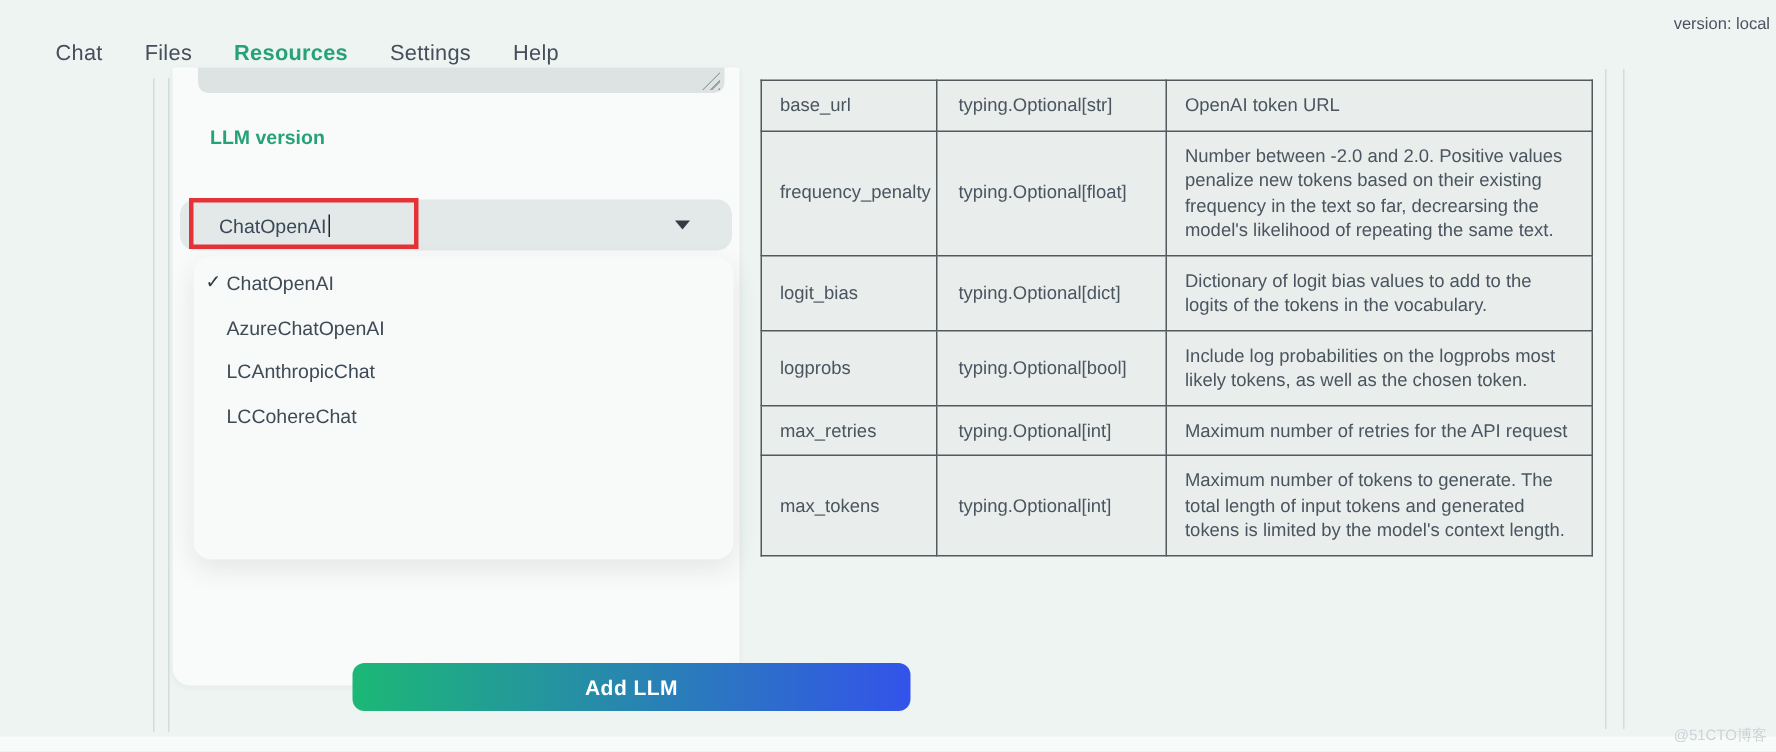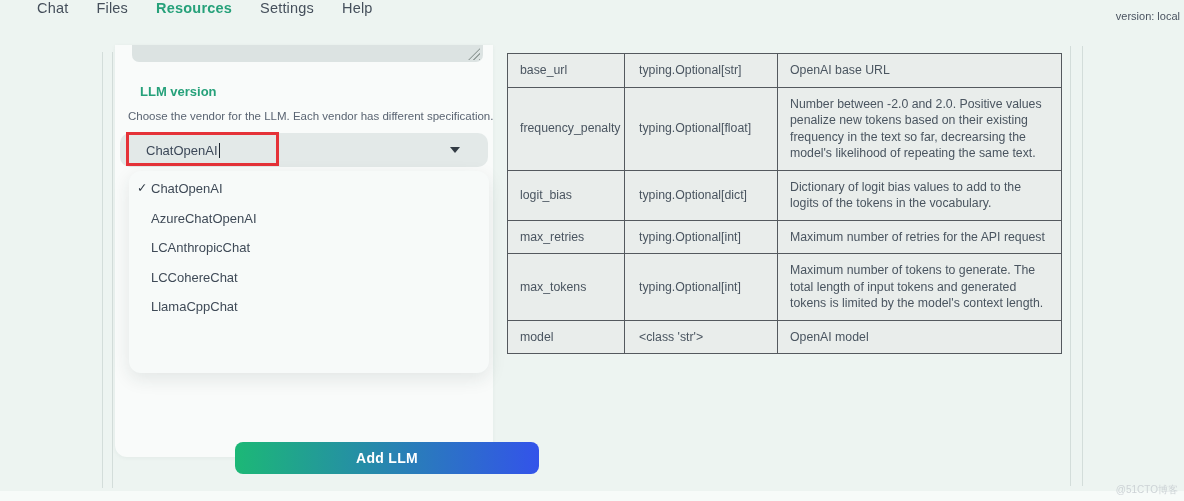--- a/index.html
+++ b/index.html
@@ -9,21 +9,21 @@
     --btn_grad_start:#1cb876; --btn_grad_end:#3353ea; --watermark_color:#cdd3d6;
     --bottom_strip:#f7fbf9;
   }
   *{margin:0;padding:0;box-sizing:border-box;}
   html,body{width:1184px;height:501px;overflow:hidden;}
   body{font-family:"Liberation Sans",sans-serif;background:var(--page_bg);position:relative;}
   .page{position:absolute;inset:0;width:1184px;height:501px;overflow:hidden;background:var(--page_bg);}
 
   
   .navbar{position:absolute;left:0;top:0;width:100%;height:44px;}
-  .nav-items{position:absolute;left:37px;top:0;height:44px;display:flex;align-items:flex-start;gap:28px;}
+  .nav-items{position:absolute;left:37px;top:0;height:44px;display:flex;align-items:flex-end;gap:28px;}
   .nav-item{font-size:14.5px;color:var(--nav_text);font-weight:500;letter-spacing:.2px;cursor:pointer;}
   .nav-item.active{color:var(--accent_green);font-weight:700;}
   .version{position:absolute;right:4px;top:10px;font-size:11px;color:#4a5360;}
 
   
   .vline{position:absolute;width:1px;background:rgba(120,140,135,.22);}
   .vl-1{left:102px;top:52px;height:436px;}
   .vl-2{left:112px;top:52px;height:436px;}
   .vl-3{left:1070px;top:46px;height:440px;}
   .vl-4{left:1082px;top:46px;height:440px;}
@@ -47,21 +47,21 @@
         border-left:5px solid transparent;border-right:5px solid transparent;border-top:6px solid #333c45;}
   .red-box{position:absolute;left:126px;top:132px;width:153px;height:34px;
         border:3px solid var(--red_annotation);pointer-events:none;}
 
   .menu{position:absolute;left:129px;top:171px;width:360px;height:202px;background:var(--menu_bg);
         border-radius:12px;box-shadow:0 6px 18px rgba(30,50,45,.10);padding-top:3px;overflow:hidden;}
   .menu-item{position:relative;height:29.5px;line-height:29.5px;padding-left:22px;font-size:13px;
         color:#3f4a57;cursor:pointer;}
   .menu-item .check{position:absolute;left:8px;top:0;font-size:12.5px;color:#2e3944;}
 
-  .add-btn{position:absolute;left:120px;top:397px;width:304px;height:32px;border:none;border-radius:8px;
+  .add-btn{position:absolute;left:120px;top:397px;width:372px;height:32px;border:none;border-radius:8px;
         background:linear-gradient(90deg,var(--btn_grad_start),var(--btn_grad_end));
         color:#fff;font-size:14px;font-weight:600;font-family:"Liberation Sans",sans-serif;
         letter-spacing:.3px;cursor:pointer;}
 
   
   .table-wrap{position:absolute;left:507px;top:53px;width:556px;}
   table.spec{border-collapse:collapse;table-layout:fixed;width:554px;border-radius:29px;}
   table.spec td{background:var(--table_cell_bg);border:1px solid var(--table_border);
         font-size:12.3px;color:var(--body_text);vertical-align:middle;line-height:16.5px;}
   td.c-param{width:117px;padding:8px 6px 8px 12px;}
@@ -96,74 +96,72 @@
 
   <div class="card">
     <button class="add-btn">Add LLM</button>
   </div>
 
   <div class="spec-textarea">
     <span class="resize-grip"></span>
   </div>
 
   <div class="section-title">LLM version</div>
-  <div class="section-desc">Choose the vendor for the LLM. Each vendor has different specification.</div>
 
   <div class="vendor-select">
     <span class="vendor-value">ChatOpenAI</span>
       <span class="text-cursor"></span>
     <span class="caret"></span>
   </div>
   <div class="red-box"></div>
 
   <div class="menu" id="vendor-menu">
       <div class="menu-item"><span class="check">✓</span><span>ChatOpenAI</span></div>
       <div class="menu-item"><span>AzureChatOpenAI</span></div>
       <div class="menu-item"><span>LCAnthropicChat</span></div>
       <div class="menu-item"><span>LCCohereChat</span></div>
-      <div class="menu-item"><span>LlamaCppChat</span></div>
     </div>
 
   <div class="table-wrap">
     <table class="spec">
       <colgroup>
           <col style="width:117px">
           <col style="width:153px">
           <col style="width:284px">
         </colgroup>
       <tbody id="spec-tbody">
           <tr>
             <td class="c-param">base_url</td>
             <td class="c-type">typing.Optional[str]</td>
-            <td class="c-desc">OpenAI base URL</td>
+            <td class="c-desc">OpenAI token URL</td>
           </tr>
           <tr>
             <td class="c-param">frequency_penalty</td>
             <td class="c-type">typing.Optional[float]</td>
             <td class="c-desc">Number between -2.0 and 2.0. Positive values penalize new tokens based on their existing frequency in the text so far, decrearsing the model's likelihood of repeating the same text.</td>
           </tr>
           <tr>
             <td class="c-param">logit_bias</td>
             <td class="c-type">typing.Optional[dict]</td>
             <td class="c-desc">Dictionary of logit bias values to add to the logits of the tokens in the vocabulary.</td>
           </tr>
           <tr>
+            <td class="c-param">logprobs</td>
+            <td class="c-type">typing.Optional[bool]</td>
+            <td class="c-desc">Include log probabilities on the logprobs most likely tokens, as well as the chosen token.</td>
+          </tr>
+          <tr>
             <td class="c-param">max_retries</td>
             <td class="c-type">typing.Optional[int]</td>
             <td class="c-desc">Maximum number of retries for the API request</td>
           </tr>
           <tr>
             <td class="c-param">max_tokens</td>
             <td class="c-type">typing.Optional[int]</td>
             <td class="c-desc">Maximum number of tokens to generate. The total length of input tokens and generated tokens is limited by the model's context length.</td>
-          </tr>
-          <tr>
-            <td class="c-param">model</td>
-            <td class="c-type">&lt;class 'str'&gt;</td>
-            <td class="c-desc">OpenAI model</td>
           </tr>
         </tbody>
     </table>
   </div>
 
   <div class="bottom-strip"></div>
   <div class="watermark">@51CTO博客</div>
 </div>
 
 </body></html>

